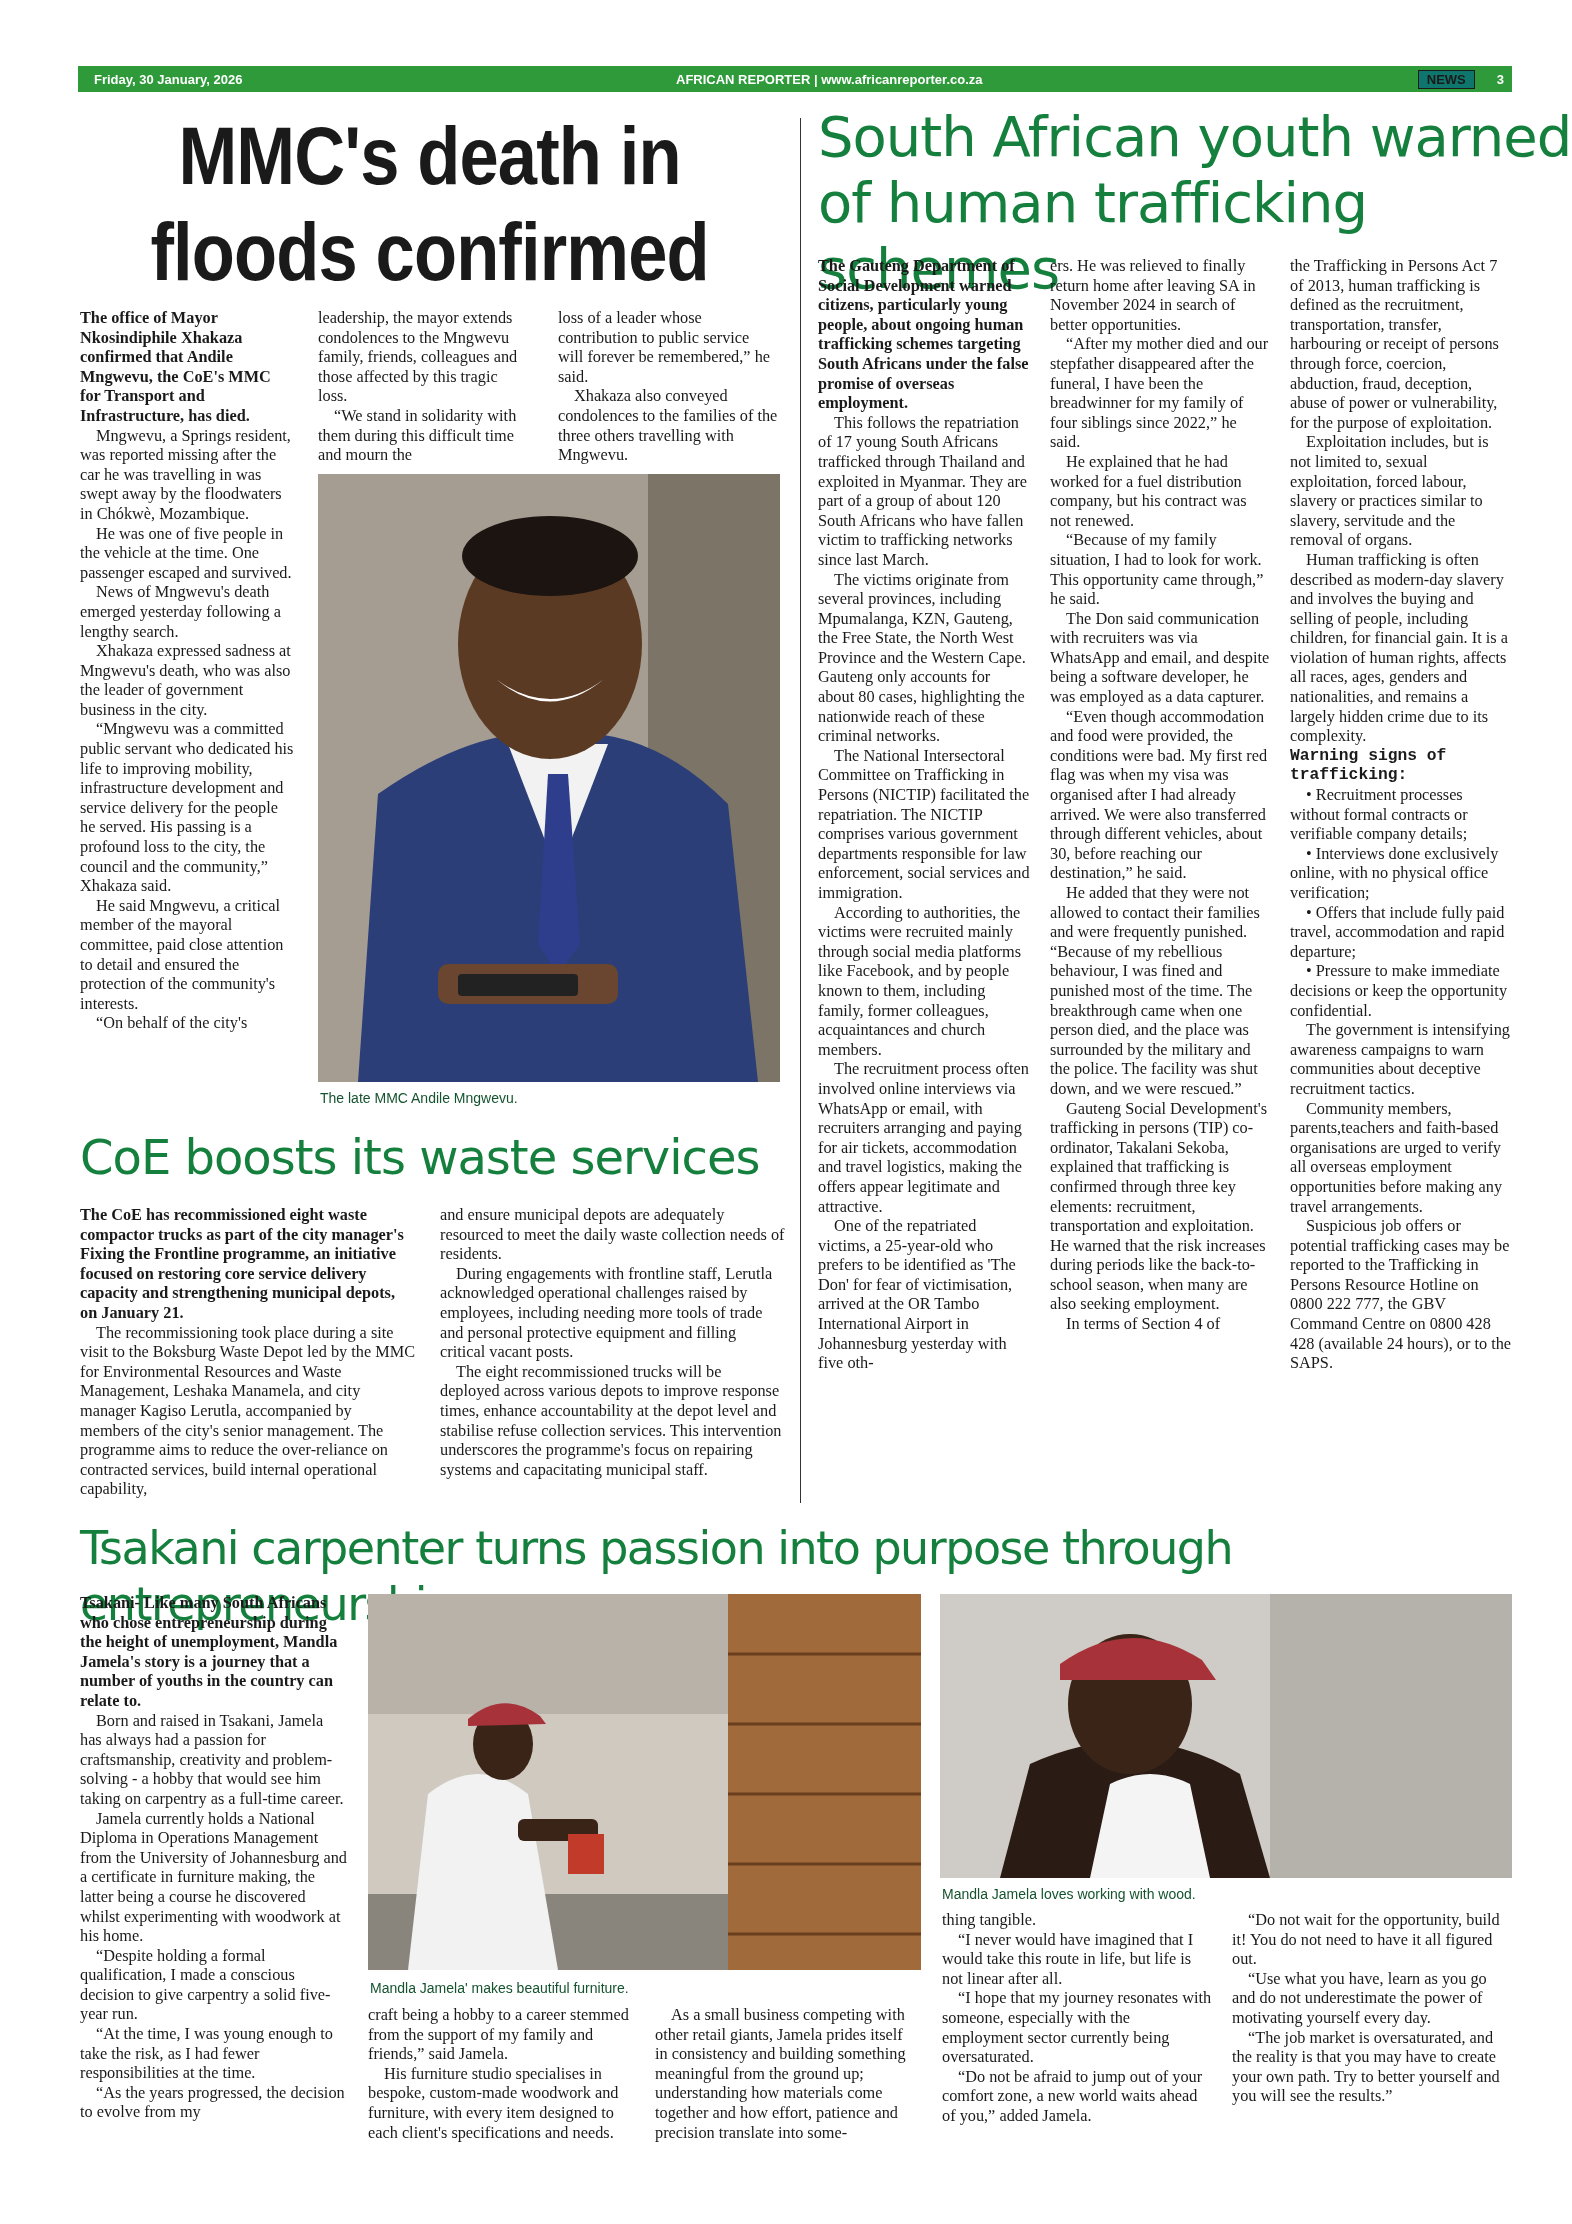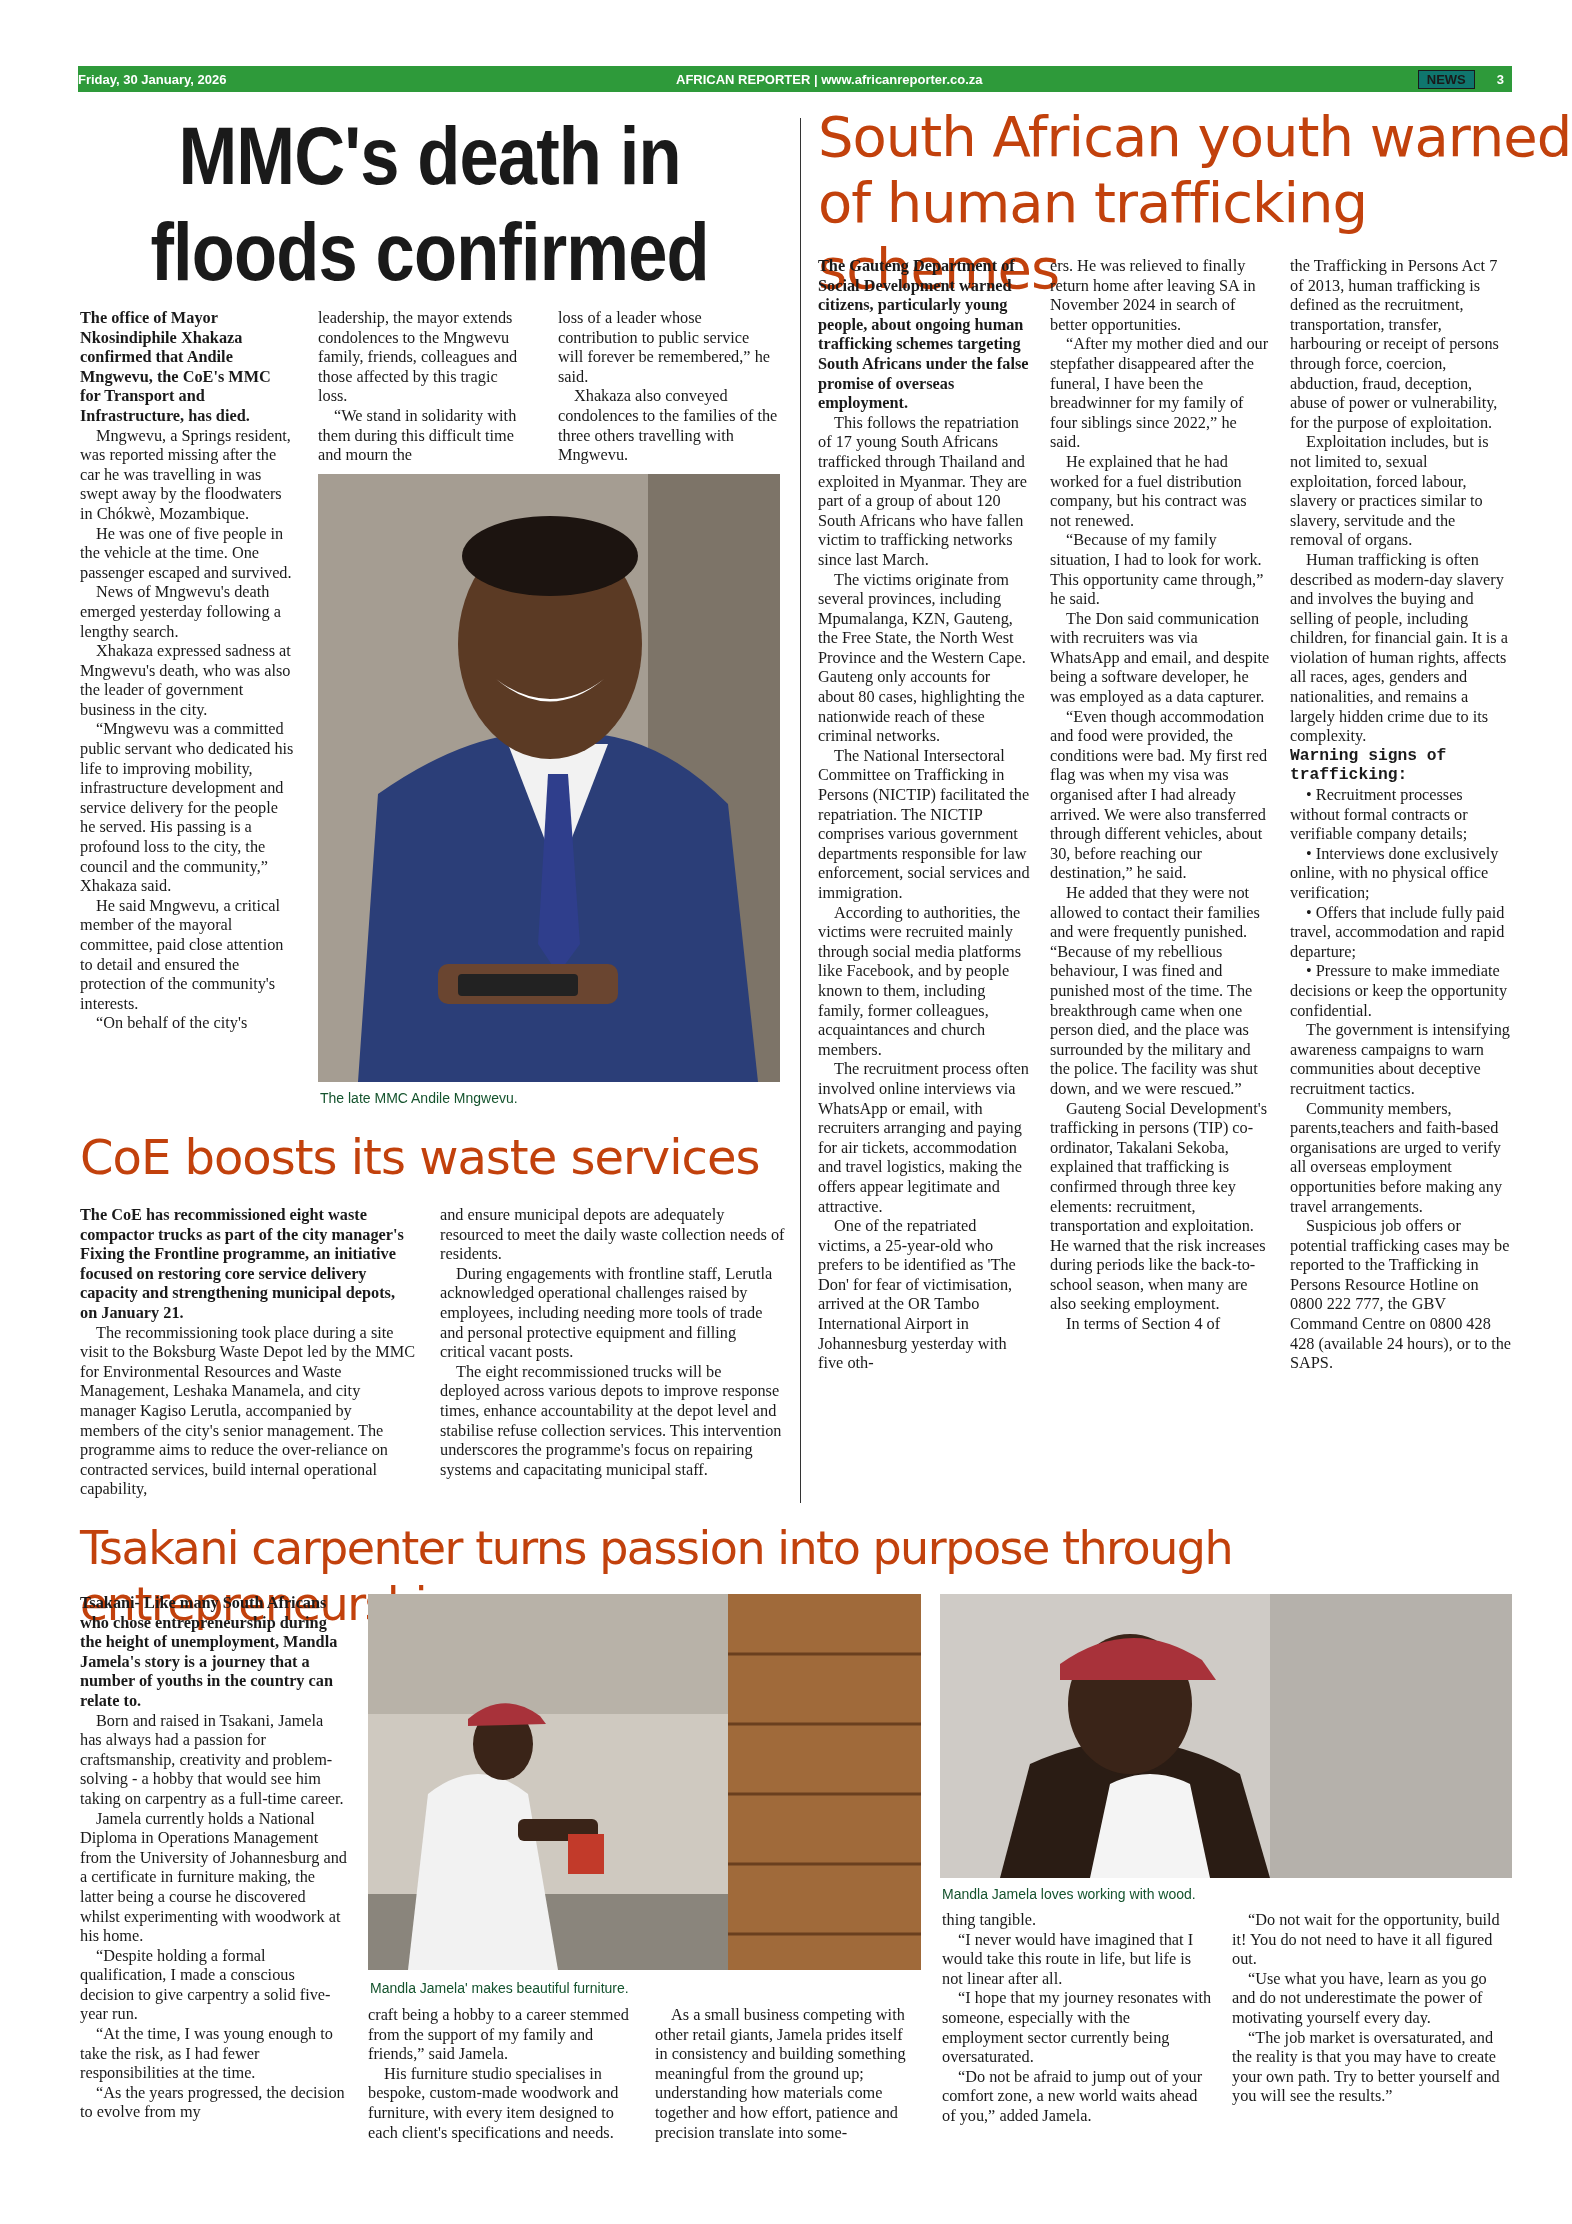--- a/index.html
+++ b/index.html
@@ -1,34 +1,34 @@
 <!DOCTYPE html>
 <html><head>
 <meta charset="utf-8">
 <style>
   * { box-sizing: border-box; margin: 0; padding: 0; }
   html, body { width: 1572px; height: 2224px; background: #ffffff; overflow: hidden; }
   body { font-family: "Liberation Serif", serif; color: #1a1a1a; position: relative; }
 
   .topbar { position: absolute; left: 78px; top: 66px; width: 1434px; height: 26px; background: #2e9a3a; color: #fff;
     font-family: "Liberation Sans", sans-serif; font-size: 13px; font-weight: bold; display: flex; align-items: center; }
-  .topbar .date { padding-left: 0; width: 520px; }
+  .topbar .date { padding-left: 16px; width: 520px; }
   .topbar .center { flex: 1; text-align: left; padding-left: 78px; }
   .topbar .section { background: #0f766e; color: #1a1a1a; padding: 1px 8px; margin-right: 22px; border: 1px solid #1a1a1a; }
   .topbar .page { padding-right: 8px; }
 
   .col { position: absolute; font-size: 16.3px; line-height: 19.6px; text-align: left; }
   .col p { text-indent: 16px; }
   .col p.lead { font-weight: bold; text-indent: 0; }
   .col p.sub { font-weight: bold; text-indent: 0; font-family: Liberation Mono, monospace; }
   .col p.bullet { text-indent: 16px; }
 
   .headline-bold { position: absolute; font-family: "Liberation Sans", sans-serif; font-weight: 900; color: #1a1a1a;
     font-size: 82px; line-height: 96px; letter-spacing: -1px; text-align: center; transform: scaleX(0.86); transform-origin: left top; }
-  .headline-light { position: absolute; font-family: "DejaVu Sans", sans-serif; font-weight: normal; color: #c2410c; letter-spacing: -1px; }
+  .headline-light { position: absolute; font-family: "DejaVu Sans", sans-serif; font-weight: normal; color: #15803d; letter-spacing: -1px; }
 
   .vrule { position: absolute; left: 800px; top: 118px; width: 1px; height: 1385px; background: #333; }
 
   .photo { position: absolute; overflow: hidden; }
   .caption { position: absolute; font-family: "Liberation Sans", sans-serif; font-size: 14px; color: #14532d; }
 </style>
 </head>
 <body>
 
 <div class="topbar">

